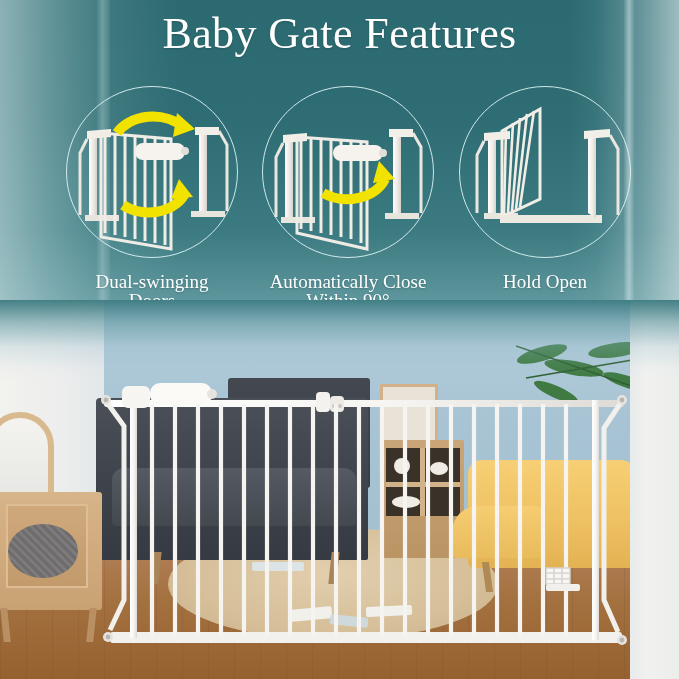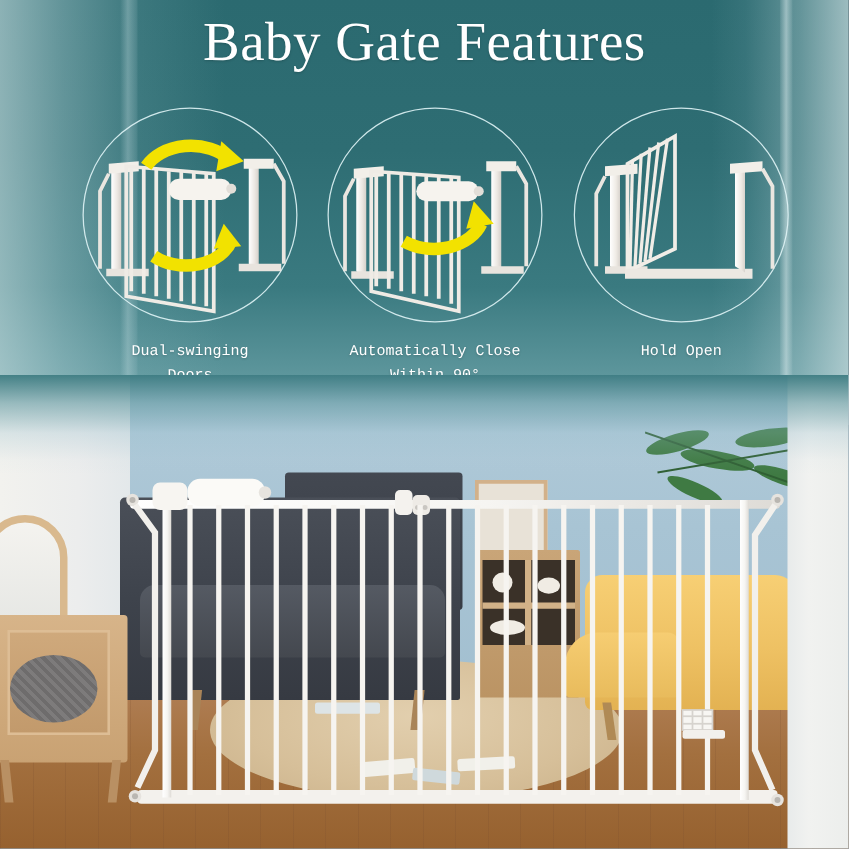--- a/index.html
+++ b/index.html
@@ -112,23 +112,23 @@
     border: 1.3px solid rgba(224,244,246,0.90);
     border-radius: 50%;
     box-sizing: border-box;
   }
   .circle svg { position: absolute; left: 0; top: 0; }
 
   .feature-caption {
     margin-top: 14px;
     text-align: center;
     color: #ffffff;
-    font-size: 12px;
+    font-size: 19px;
     line-height: 19px;
-    font-family: Liberation Mono, monospace;
+    font-family: Liberation Serif, serif;
     text-shadow: 0 1px 2px rgba(0,0,0,0.20);
   }
 
   
   .photo {
     position: absolute;
     left: 0;
     top: 300px;
     width: 679px;
     height: 379px;

